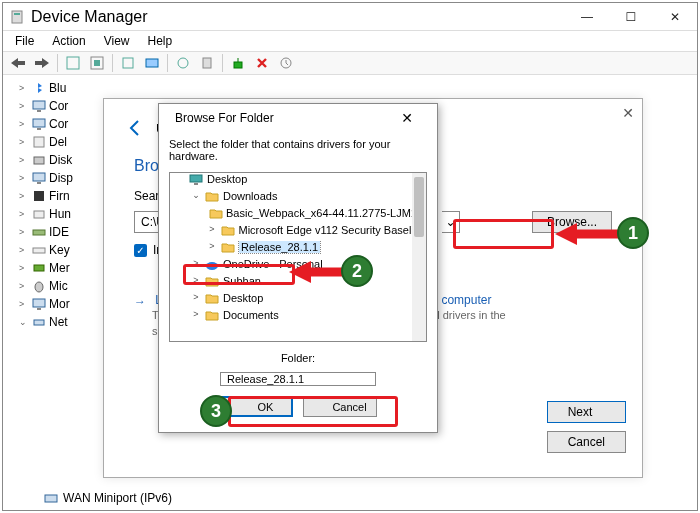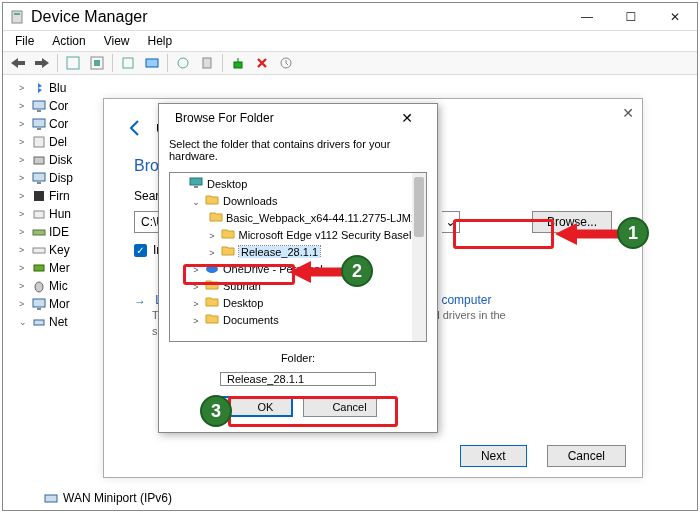--- a/index.html
+++ b/index.html
@@ -39,33 +39,33 @@
   .update-label { padding: 14px 30px 4px; font-size: 12px; }
   .path-row { display: flex; align-items: center; padding: 4px 30px; gap: 8px; }
   .path-input { width: 300px; height: 22px; border: 1px solid #888; padding: 0 6px; font-size: 12px; background: #fff; }
   .path-dd { width: 18px; height: 22px; border: 1px solid #888; border-left: none; display: flex; align-items: center; justify-content: center; }
   .browse-btn { height: 22px; padding: 0 14px; border: 1px solid #888; background: #e8e8e8; font-size: 12px; display: flex; align-items: center; }
   .include-row { padding: 6px 30px; display: flex; align-items: center; gap: 6px; font-size: 12px; }
   .check { width: 13px; height: 13px; background: #0067c0; display: inline-flex; align-items: center; justify-content: center; color: #fff; font-size: 10px; border-radius: 2px; }
   .let-me { padding: 30px 30px 0; font-size: 12px; color: #1a5fb4; }
   .let-me .arrow-r { color: #1a5fb4; margin-right: 6px; }
   .let-sub { padding: 2px 48px; font-size: 11px; color: #666; }
-  .update-buttons { position: absolute; bottom: 10px; right: 16px; display: flex; gap: 20px; }
+  .update-buttons { position: absolute; bottom: 24px; right: 16px; display: flex; gap: 8px; flex-direction: column; }
   .dlg-btn { height: 22px; padding: 0 20px; border: 1px solid #888; background: #e8e8e8; font-size: 12px; display: flex; align-items: center; }
   
   
   .bff-dialog { position: absolute; left: 155px; top: 100px; width: 280px; height: 330px; background: #fff; border: 1px solid #888; box-shadow: 2px 2px 8px rgba(0,0,0,0.3); z-index: 10; }
   .bff-title { height: 28px; display: flex; align-items: center; padding: 0 16px; font-size: 12px; }
   .bff-title span { flex: 1; }
   .bff-closebtn { width: 28px; text-align: center; font-size: 14px; }
   .bff-msg { padding: 6px 10px 10px; font-size: 11px; }
   .bff-tree { margin: 0 10px; border: 1px solid #888; height: 170px; overflow: hidden; background: #fff; position: relative; }
   .bff-vscroll { position: absolute; right: 0; top: 0; bottom: 0; width: 14px; background: #f0f0f0; }
   .bff-thumb { position: absolute; left: 2px; right: 2px; top: 4px; height: 60px; background: #c0c0c0; border-radius: 2px; }
-  .bff-item { display: flex; align-items: flex-end; height: 17px; font-size: 11px; white-space: nowrap; overflow: hidden; }
+  .bff-item { display: flex; align-items: flex-start; height: 17px; font-size: 11px; white-space: nowrap; overflow: hidden; }
   .bff-item .arrow { width: 12px; text-align: center; color: #555; font-size: 9px; }
   .bff-item .ficon { width: 15px; height: 14px; margin: 0 3px; }
   .bff-item.sel .label { background: #cde8ff; outline: 1px dotted #888; padding: 0 2px; }
   .bff-folder-row { display: flex; align-items: center; padding: 10px 12px 6px; gap: 8px; font-size: 11px; flex-direction: column; }
   .bff-folder-input { flex: 1; height: 20px; border: 1px solid #888; padding: 0 6px; font-size: 11px; }
   .bff-buttons { display: flex; justify-content: center; gap: 10px; padding: 4px 0; }
   .bff-btn { width: 74px; height: 21px; border: 1px solid #888; background: #e8e8e8; font-size: 11px; display: flex; align-items: center; justify-content: center; padding-left: 19px; }
   .bff-btn.default { border: 1px solid #0067c0; box-shadow: inset 0 0 0 1px #0067c0; }
   
   

